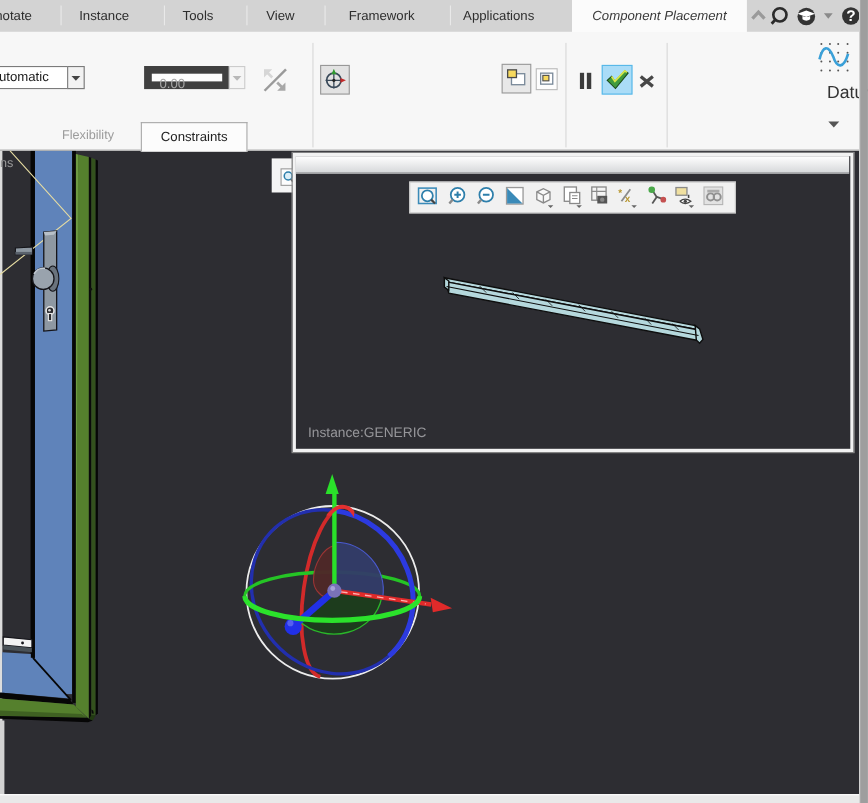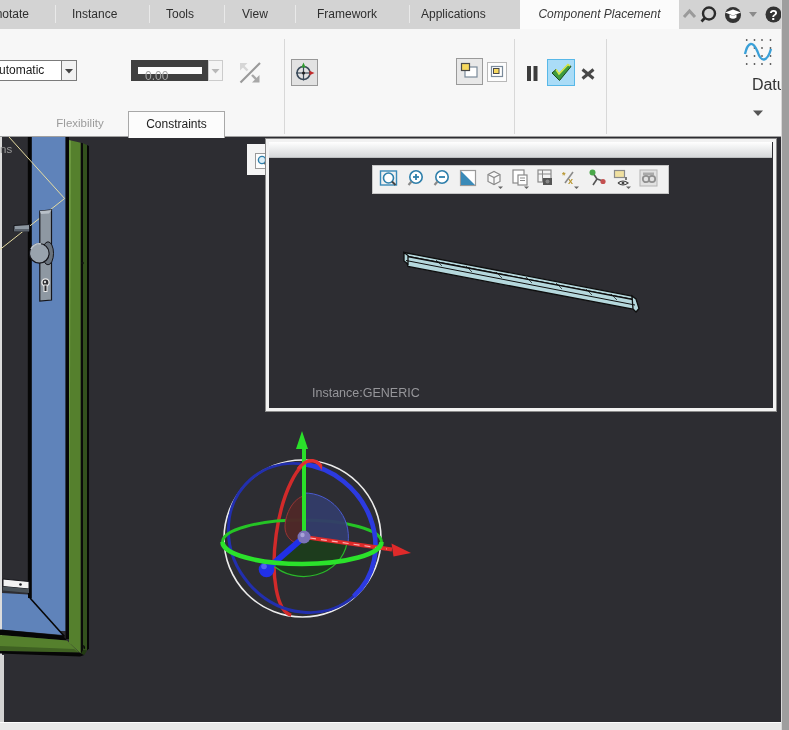--- a/index.html
+++ b/index.html
@@ -304,21 +304,21 @@
     <g stroke="#0e0e0e" stroke-width="0.7">
       <line x1="40" y1="10" x2="46" y2="16"></line>
         <line x1="70" y1="16" x2="76" y2="22"></line>
       <line x1="100" y1="22" x2="106" y2="28"></line>
         <line x1="130" y1="27" x2="136" y2="33"></line>
       <line x1="160" y1="33" x2="166" y2="39"></line>
         <line x1="190" y1="39" x2="196" y2="45"></line>
       <line x1="215" y1="44" x2="221" y2="50"></line>
     </g>
   </svg>
-  <div class="abs" style="left:11.5px;top:244px;font-size:12.5px;color:#96969a;margin-left:32px;">Instance:GENERIC</div>
+  <div class="abs" style="left:11.5px;top:244px;font-size:12.5px;color:#96969a;">Instance:GENERIC</div>
 </div>
 
 <svg class="abs" style="left:215px;top:420px;" width="210" height="215" viewBox="0 0 210 215">
   <defs>
       <clipPath id="redtop">
         <rect x="72" y="30" width="25" height="20"></rect>
       </clipPath>
     </defs>
 
   <circle cx="87.5" cy="118.5" r="78.5" fill="none" stroke="#ececec" stroke-width="1.6"></circle>

